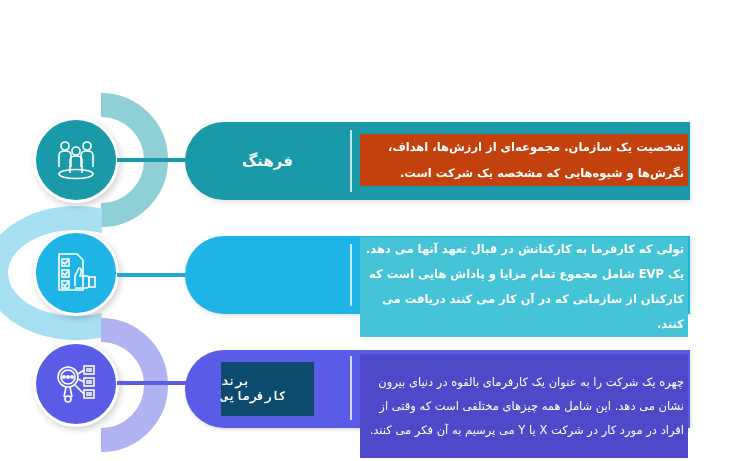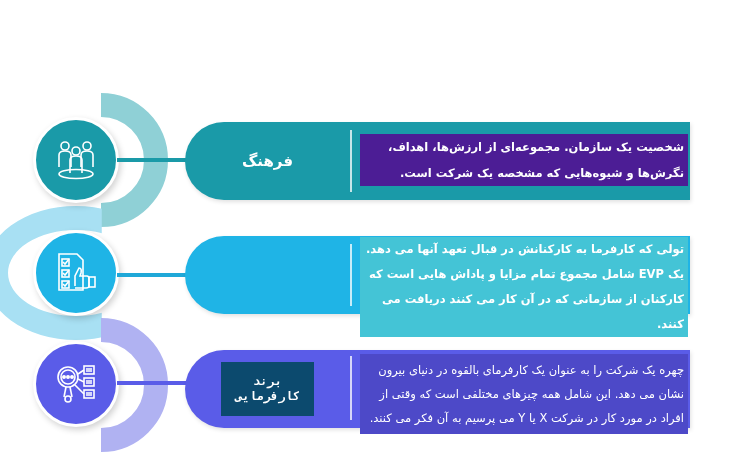--- a/index.html
+++ b/index.html
@@ -1,21 +1,21 @@
 <!DOCTYPE html>
 <html><head>
 <meta charset="utf-8">
 <style>
   html, body { margin:0; padding:0; }
   body { width:729px; height:461px; background:#ffffff; position:relative; overflow:hidden; font-family:"DejaVu Sans", sans-serif; }
   .arc { position:absolute; box-sizing:border-box; }
   .circle { position:absolute; width:86px; height:86px; border-radius:50%; border:3px solid #ffffff; box-shadow:2px 3px 6px rgba(0,0,0,0.18); box-sizing:border-box; display:flex; align-items:center; justify-content:center; }
   .connector { position:absolute; height:4px; }
   .bar { position:absolute; height:78px; border-radius:39px 0 0 39px; box-shadow:1px 2px 4px rgba(0,0,0,0.12); }
-  .bar-label { position:absolute; color:#ffffff; font-size:15px; font-weight:bold; text-align:center; display:flex; align-items:center; justify-content:center; }
+  .bar-label { position:absolute; color:#ffffff; font-size:15px; font-weight:bold; text-align:left; display:flex; align-items:center; justify-content:center; }
   .divider { position:absolute; width:2px; background:rgba(255,255,255,0.75); }
   .desc { position:absolute; direction:rtl; text-align:right; color:#ffffff; font-size:11.5px; line-height:26px; font-weight:bold; white-space:normal; }
 </style>
 </head>
 <body>
 
 <div class="arc" style="left:34px; top:93px; width:134px; height:134px; border-radius:50%; border:24px solid #8fd0d6; clip-path:inset(0 0 0 50%);"></div>
 <div class="arc" style="left:-16px; top:206px; width:184px; height:134px; border-radius:50%; border:24px solid #a8e0f3; clip-path:inset(0 36% 0 0);"></div>
 <div class="arc" style="left:34px; top:318px; width:134px; height:134px; border-radius:50%; border:24px solid #b0b2f2; clip-path:inset(0 0 0 50%);"></div>
 
@@ -27,21 +27,21 @@
     <path d="M6 30 V18 q0-4 6-4 q6 0 6 4 V30"></path>
     <path d="M28 30 V18 q0-4 6-4 q6 0 6 4 V30"></path>
     <path d="M17 36 V23 q0-4 6-4 q6 0 6 4 V36"></path>
     <ellipse cx="23" cy="37" rx="17" ry="4.5"></ellipse>
   </svg>
 </div>
 <div class="connector" style="left:117px; top:158px; width:75px; background:#1a9aa8;"></div>
 <div class="bar" style="left:185px; top:122px; width:505px; background:#1a9aa8;">
   <div class="bar-label" style="left:20px; top:0; width:125px; height:78px;">فرهنگ</div>
   <div class="divider" style="left:165px; top:8px; height:62px;"></div>
-  <div class="desc" style="left:175px; top:12px; width:320px; background:#4c1d95; padding:0 4px;">شخصیت یک سازمان. مجموعه‌ای از ارزش‌ها، اهداف، نگرش‌ها و شیوه‌هایی که مشخصه یک شرکت است.</div>
+  <div class="desc" style="left:175px; top:12px; width:320px; background:#c2410c; padding:0 4px;">شخصیت یک سازمان. مجموعه‌ای از ارزش‌ها، اهداف، نگرش‌ها و شیوه‌هایی که مشخصه یک شرکت است.</div>
 </div>
 
 <div class="circle" style="left:33px; top:230px; background:#1fb4e6;">
   <svg width="46" height="46" viewBox="0 0 46 46" fill="none" stroke="#fff" stroke-width="1.6">
     <path d="M6 4 H24 L30 10 V40 H6 Z"></path>
     <rect x="9" y="9" width="7" height="7"></rect>
       <path d="M10 12 l2 2 l4 -5"></path>
     <rect x="9" y="20" width="7" height="7"></rect>
       <path d="M10 23 l2 2 l4 -5"></path>
     <rect x="9" y="31" width="7" height="7"></rect>
@@ -72,14 +72,14 @@
       <path d="M33 20 h6 M33 22 h6"></path>
     <rect x="31" y="29" width="10" height="8"></rect>
       <path d="M33 32 h6 M33 34 h6"></path>
     <path d="M25 13 L31 9 M25 18 L31 21 M22 24 L31 33"></path>
   </svg>
 </div>
 <div class="connector" style="left:117px; top:381px; width:75px; background:#5a5ce8;"></div>
 <div class="bar" style="left:185px; top:350px; width:505px; background:#5a5ce8;">
   <div class="bar-label" style="left:36px; top:12px; width:93px; height:54px; background:#0c4a6e; font-size:12px;font-family:Liberation Mono, monospace;">برند کارفرمایی</div>
   <div class="divider" style="left:165px; top:6px; height:64px;"></div>
-  <div class="desc" style="left:175px; top:4px; width:320px; background:#4d49c8; font-weight:normal; line-height:24px; padding:4px 4px;">چهره یک شرکت را به عنوان یک کارفرمای بالقوه در دنیای بیرون نشان می دهد. این شامل همه چیزهای مختلفی است که وقتی از افراد در مورد کار در شرکت X یا Y می پرسیم به آن فکر می کنند.</div>
+  <div class="desc" style="left:175px; top:4px; width:320px; background:#4d49c8; font-weight:normal; line-height:24px; padding:16px 4px;">چهره یک شرکت را به عنوان یک کارفرمای بالقوه در دنیای بیرون نشان می دهد. این شامل همه چیزهای مختلفی است که وقتی از افراد در مورد کار در شرکت X یا Y می پرسیم به آن فکر می کنند.</div>
 </div>
 
 </body></html>

